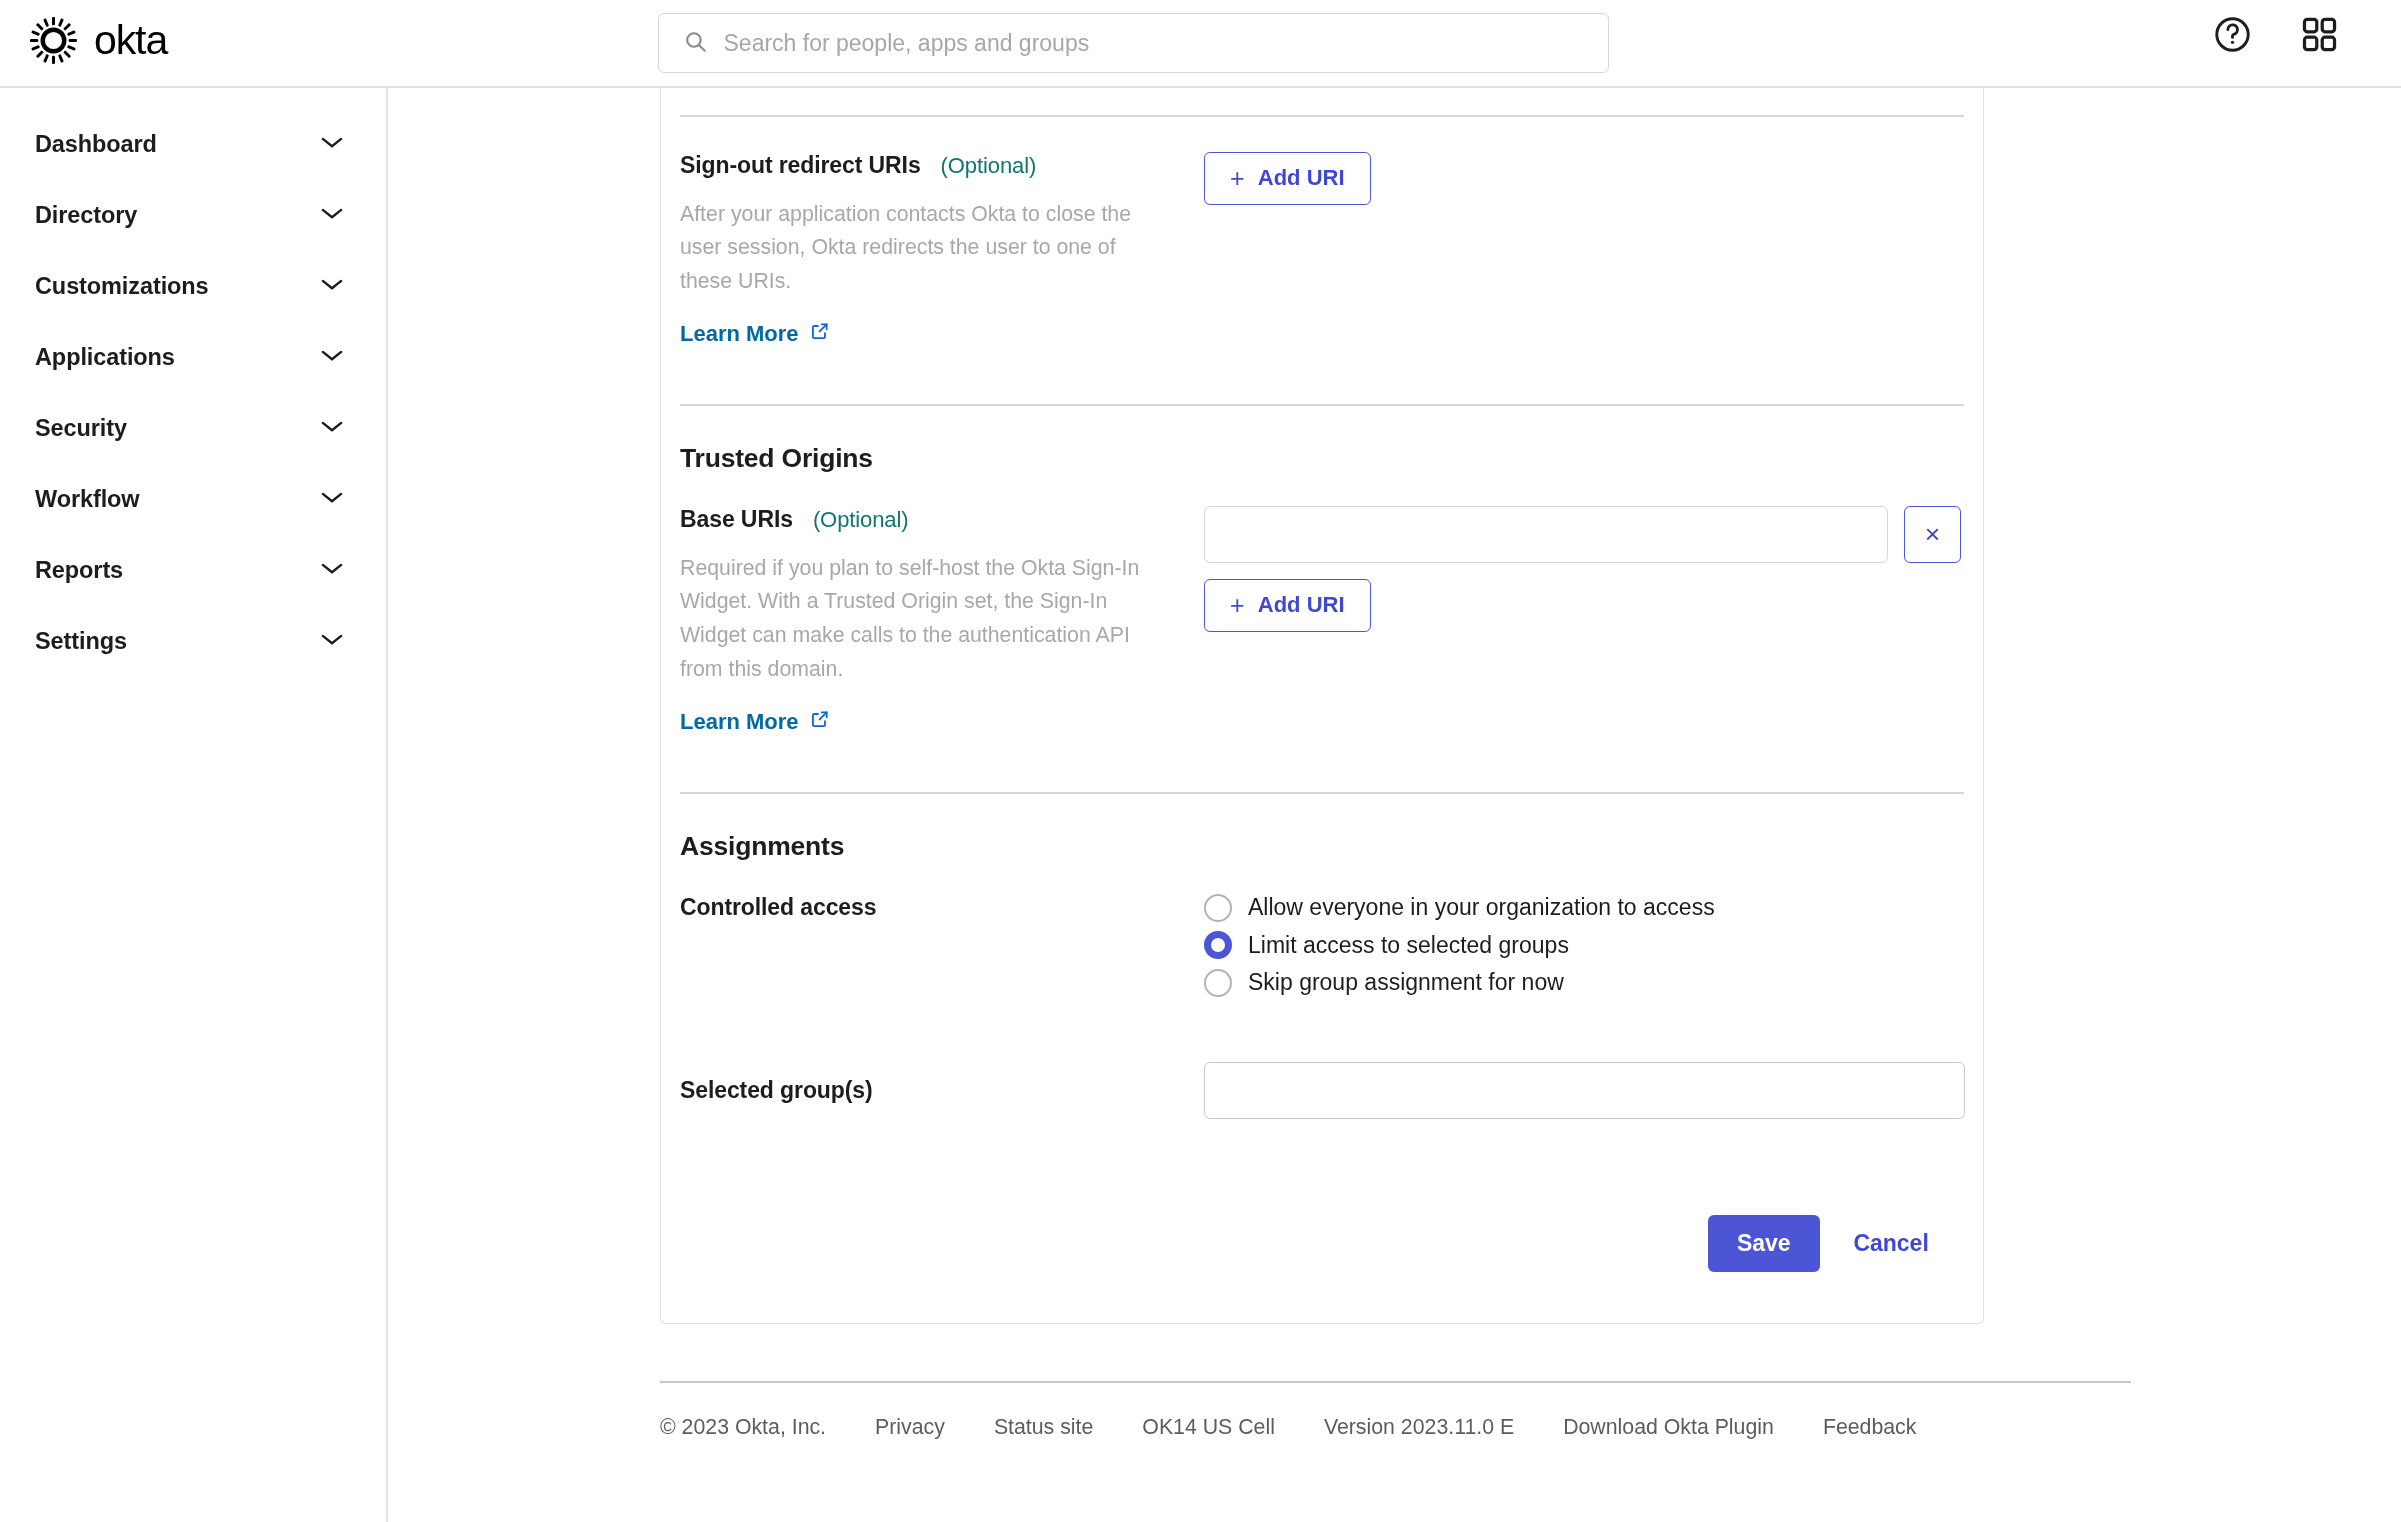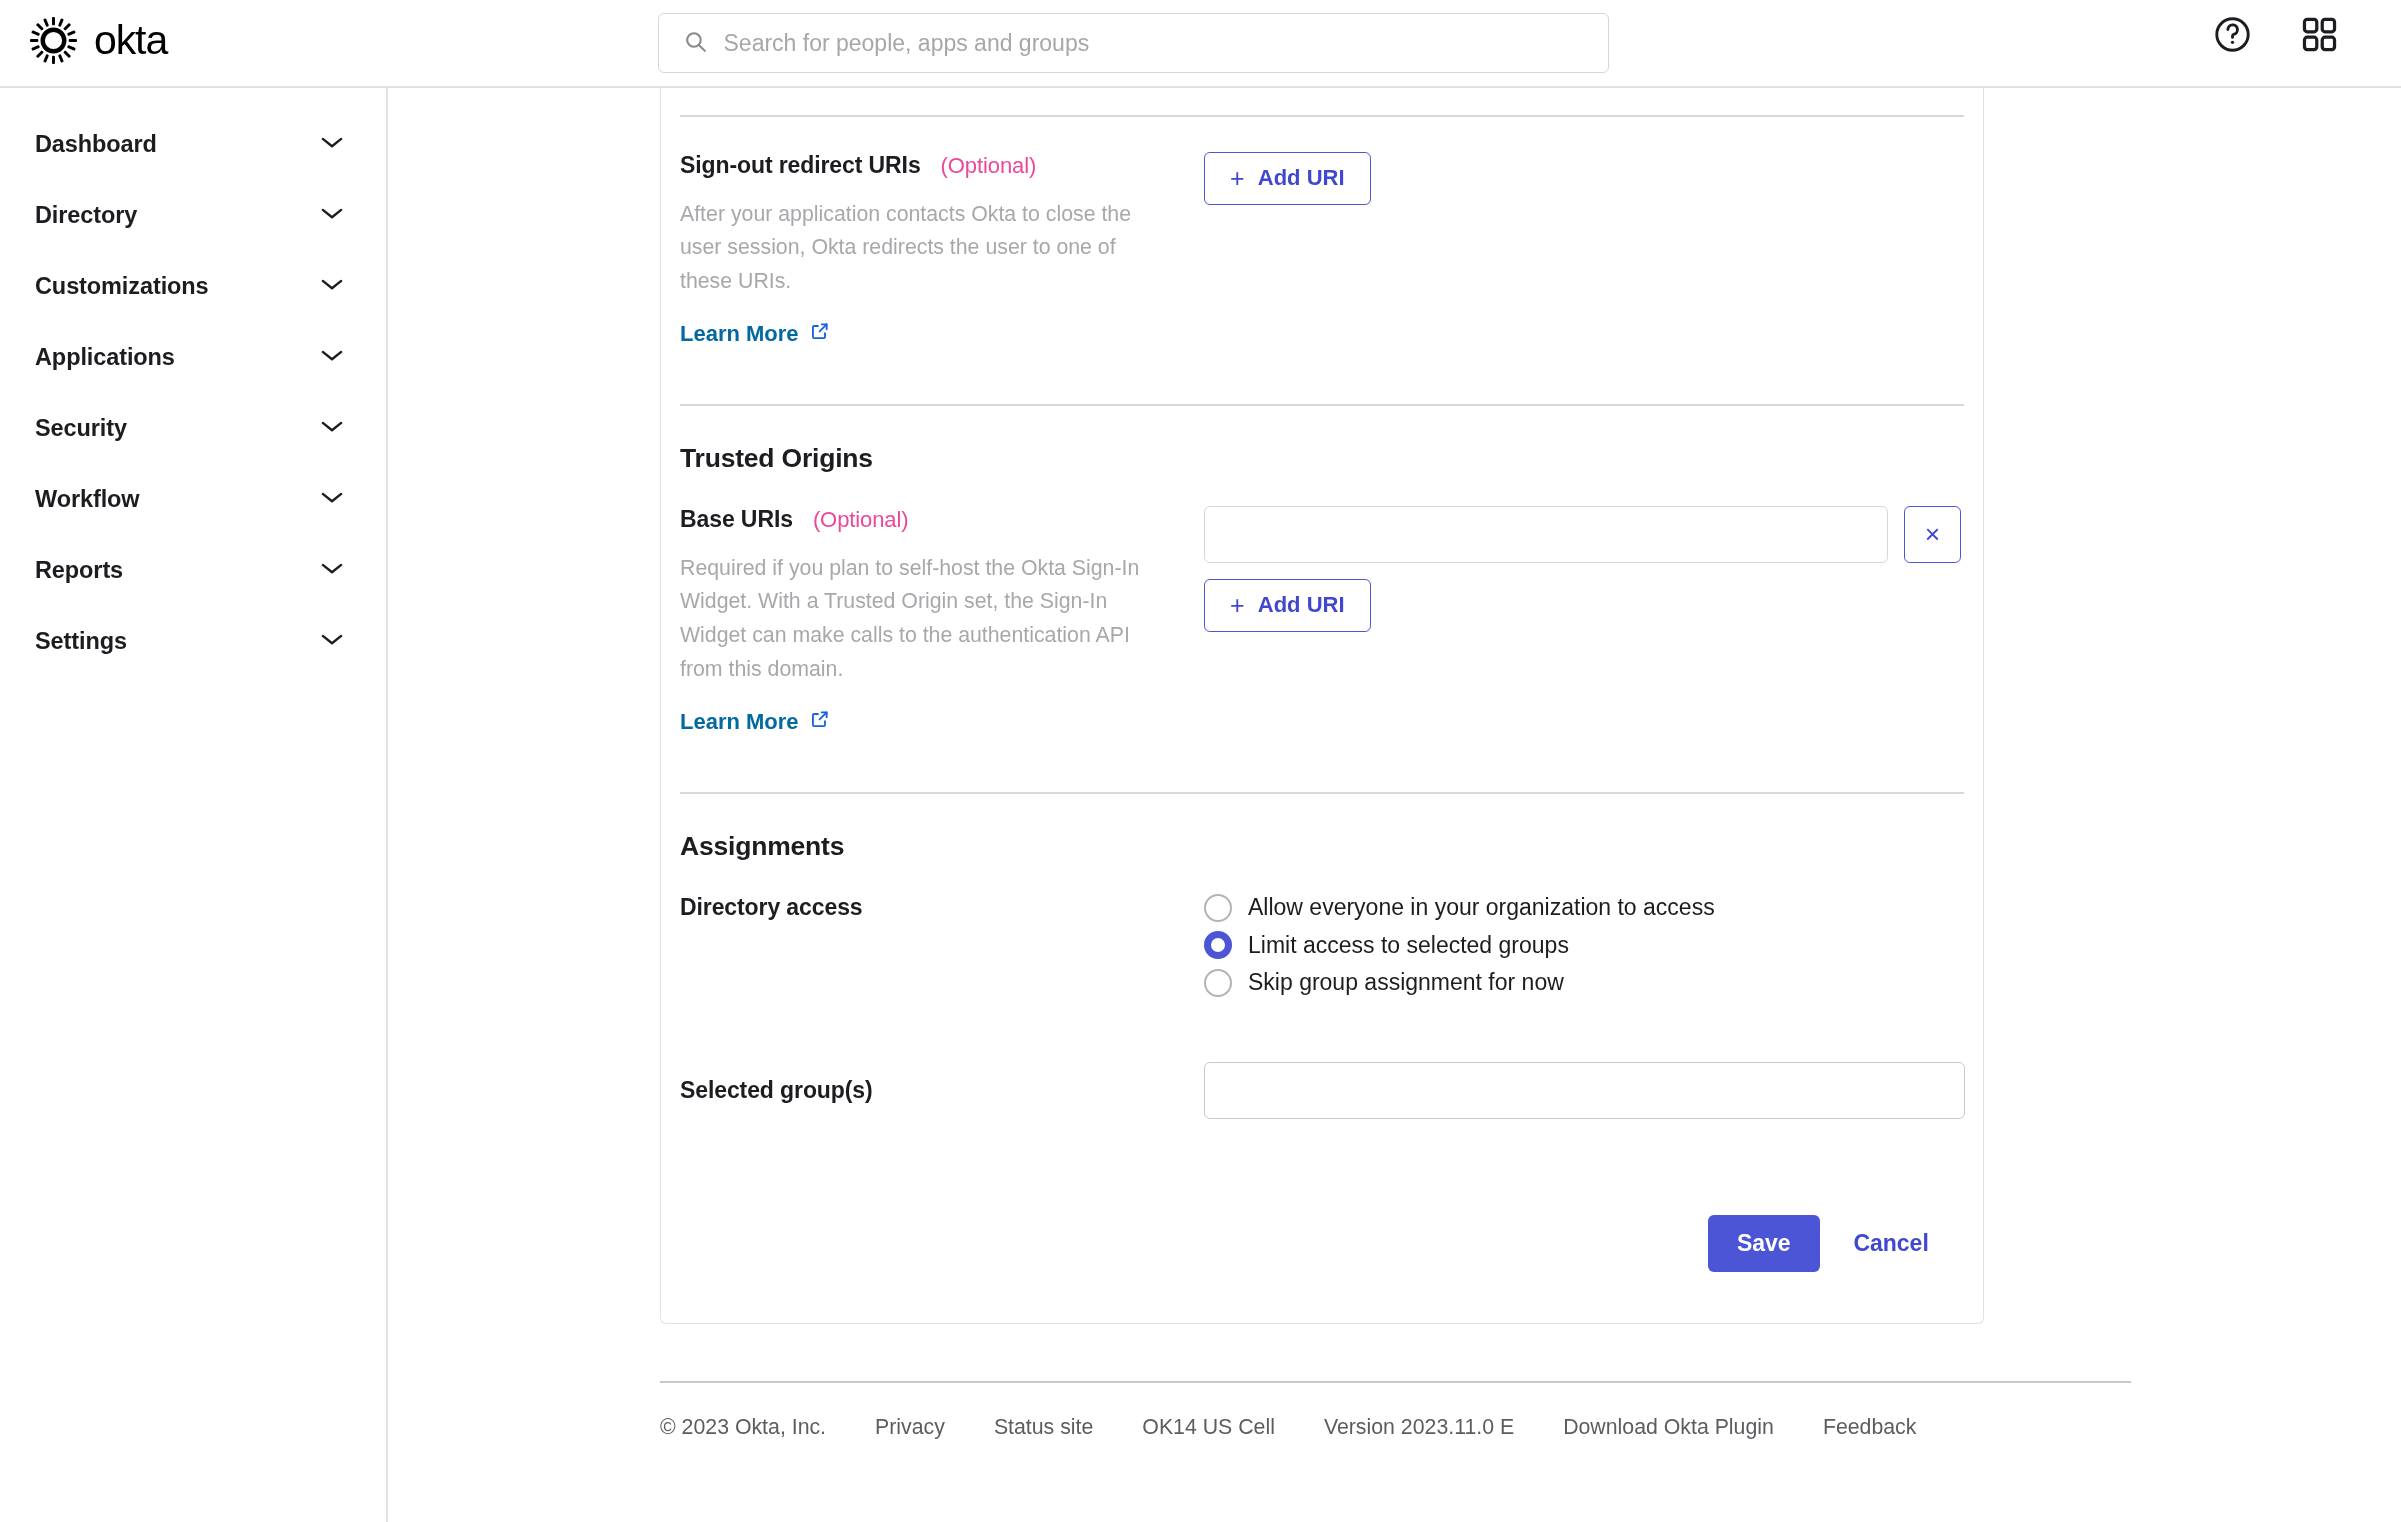--- a/index.html
+++ b/index.html
@@ -89,21 +89,21 @@
   .divider { height: 1.5px; background: #d8d8da; margin: 0 19px; }
 
   .row { display: flex; padding: 0 19px; }
   .col-left { width: 524px; flex: 0 0 auto; padding-right: 52px; }
   .col-right { flex: 1 1 auto; }
 
   .field-label {
     font-size: 23px; font-weight: 700; color: #1d1d21;
     letter-spacing: -0.1px; display: flex; align-items: baseline; gap: 20px;
   }
-  .optional { font-size: 22px; font-weight: 400; color: #ec4899; }
+  .optional { font-size: 22px; font-weight: 400; color: #0f766e; }
   .helper {
     font-size: 21.3px; color: #a8a8ac; line-height: 1.59;
     margin-top: 19px; max-width: 486px;
   }
   .learn-more {
     display: inline-flex; align-items: center; gap: 11.8px;
     margin-top: 22px;
     font-size: 22px; font-weight: 700; color: #0369a1;
     text-decoration: none; cursor: pointer;
   }
@@ -395,21 +395,21 @@
     <div style="height:57px"></div>
     <div class="divider"></div>
 
     <div class="row" style="padding-top:37px">
       <div class="section-title">Assignments</div>
     </div>
 
     <div class="row" style="padding-top:32px">
       <div class="col-left">
         <div class="field-label">
-          <span>Directory access</span>
+          <span>Controlled access</span>
         </div>
       </div>
       <div class="col-right">
         <div class="radio-group">
           <label class="radio-row">
             <span class="radio"></span>
             <span class="radio-label">Allow everyone in your organization to access</span>
           </label>
           <label class="radio-row">
             <span class="radio checked"></span>

